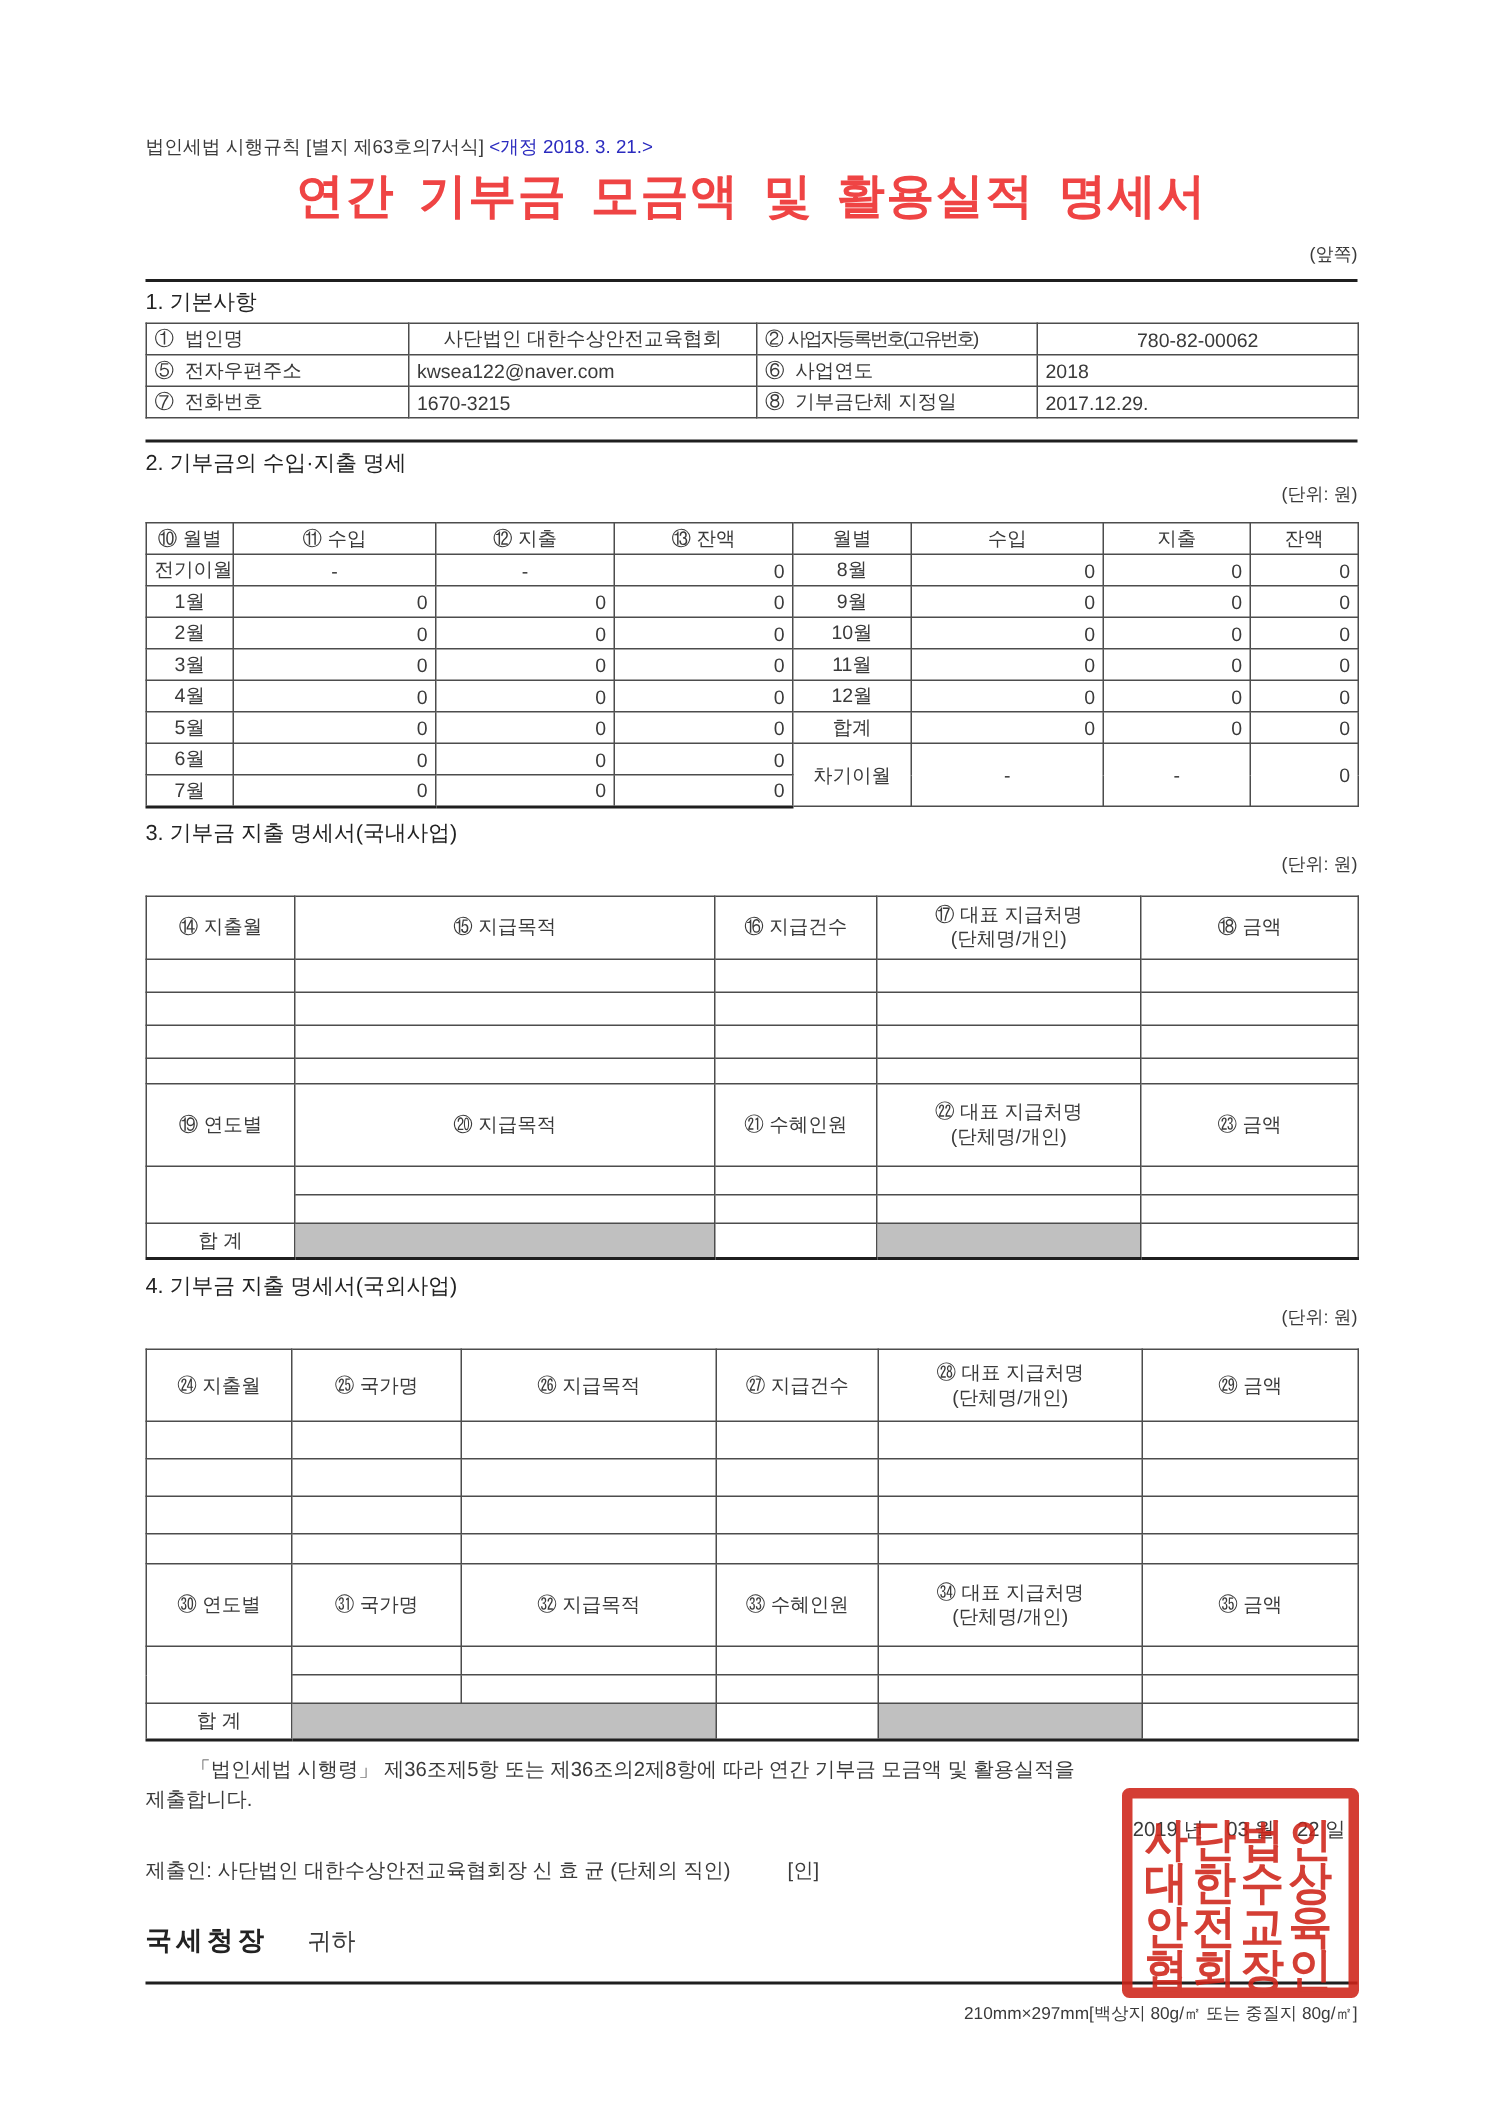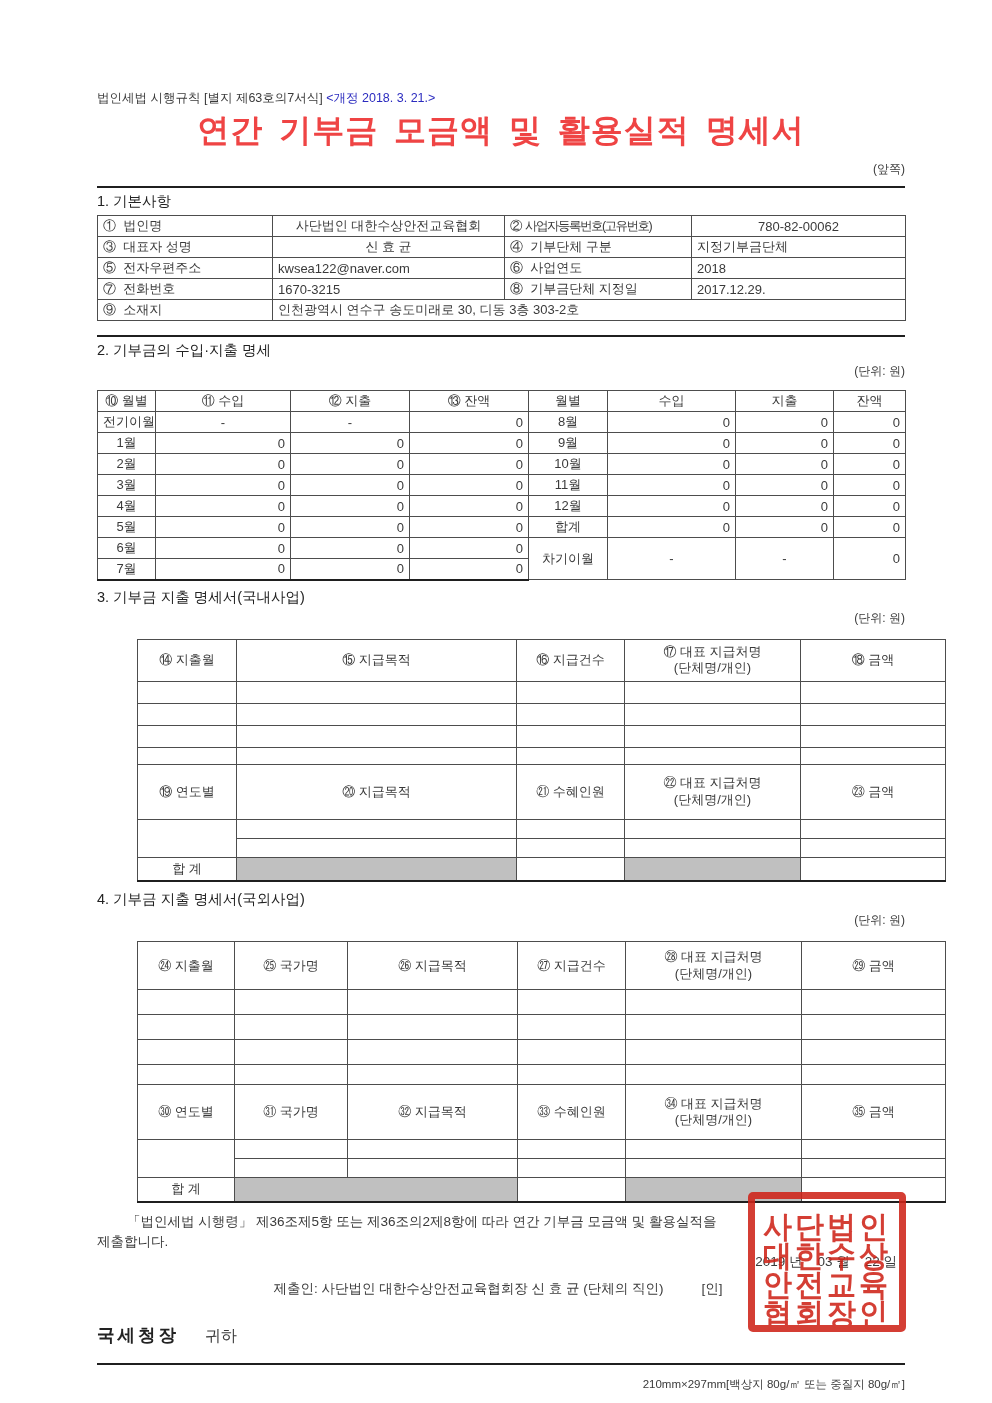--- a/index.html
+++ b/index.html
@@ -21,21 +21,21 @@
   .sec1-title { margin-top:8px; }
   .sec2-title { margin-top:14px; }
   .sec3-title { margin-top:7px; }
   .sec4-title { margin-top:8px; }
   .unit-note { text-align:right; font-size:12px; margin-top:3px; }
 
   table { border-collapse:collapse; width:808px; table-layout:fixed; }
   td, th { border:1px solid #4d4d4d; font-weight:normal; font-size:13px; padding:0 5px; height:21px; overflow:hidden; white-space:nowrap; text-align:center; }
   .t1 { margin-top:4px; }
   .t2 { margin-top:10px;border-radius:17px; }
-  .t3, .t4 { margin-top:12px;margin-left:40px; }
+  .t3, .t4 { margin-top:12px; }
   .lbl { text-align:left; white-space:pre; }
   .left { text-align:left; }
   .num { text-align:right; }
   .squeeze { letter-spacing:-1.5px; font-size:12.5px; }
   .hdr1 td, .hdr1 th { height:42px; }
   .t4 .hdr1 th { height:48px; }
   .hdr2 th { height:55px; }
   .erow td { height:22px; }
   .erow-s td { height:17px; }
   .t4 .erow td { height:25px; }
@@ -43,21 +43,21 @@
   .brow td { height:19px; }
   .two-line { white-space:normal; line-height:1.25; }
   .two-line span { display:block; }
   .gray { background:#c0c0c0; }
   .total td { height:24px; }
   .bot-thick td { border-bottom:2px solid #1f1f1f; }
 
   .decl { margin-top:9px; font-size:13.5px; line-height:1.55; }
   .decl-l1 { text-indent:30px; }
   .date-line { text-align:right; font-size:13.5px; padding-right:8px; white-space:pre; }
-  .submit-line { text-align:center; font-size:13.5px; margin-top:9px; padding-right:6px; white-space:pre; }
+  .submit-line { text-align:left; font-size:13.5px; margin-top:9px; padding-right:6px; white-space:pre; }
   .seal-bracket { margin-left:38px; }
   .recipient-line { margin-top:25px; }
   .recipient { font-size:17.5px; font-weight:bold; letter-spacing:3px; color:#222; }
   .recipient-suffix { font-size:16px; margin-left:26px; }
   .bottom-rule { border-top:2px solid #1f1f1f; margin-top:16px; }
   .paper-note { text-align:right; font-size:11.5px; margin-top:12px; white-space:pre; }
 
   .stamp {
     position:absolute; left:748px; top:1192px; width:158px; height:140px;
     border:7px solid #cf2419; border-radius:5px; opacity:0.88;
@@ -85,40 +85,30 @@
         <col style="width:214px">
       </colgroup>
     <tbody>
         <tr>
       <td class="lbl">①  법인명</td>
       <td>사단법인 대한수상안전교육협회</td>
       <td class="lbl squeeze">②  사업자등록번호(고유번호)</td>
       <td>780-82-00062</td>
     </tr>
     <tr>
-      <td class="lbl">③  대표자 성명</td>
-      <td>신 효 균</td>
-      <td class="lbl">④  기부단체 구분</td>
-      <td class="left">지정기부금단체</td>
-    </tr>
-    <tr>
       <td class="lbl">⑤  전자우편주소</td>
       <td class="left">kwsea122@naver.com</td>
       <td class="lbl">⑥  사업연도</td>
       <td class="left">2018</td>
     </tr>
     <tr>
       <td class="lbl">⑦  전화번호</td>
       <td class="left">1670-3215</td>
       <td class="lbl">⑧  기부금단체 지정일</td>
       <td class="left">2017.12.29.</td>
-    </tr>
-    <tr>
-      <td class="lbl">⑨  소재지</td>
-      <td class="left" colspan="3">인천광역시 연수구 송도미래로 30, 디동 3층 303-2호</td>
     </tr>
   </tbody>
     </table>
 
   <div class="sec-title line-above sec2-title">2. 기부금의 수입·지출 명세</div>
   <div class="unit-note">(단위: 원)</div>
   <table class="t2">
     <colgroup>
         <col style="width:58px">
         <col style="width:135px">

